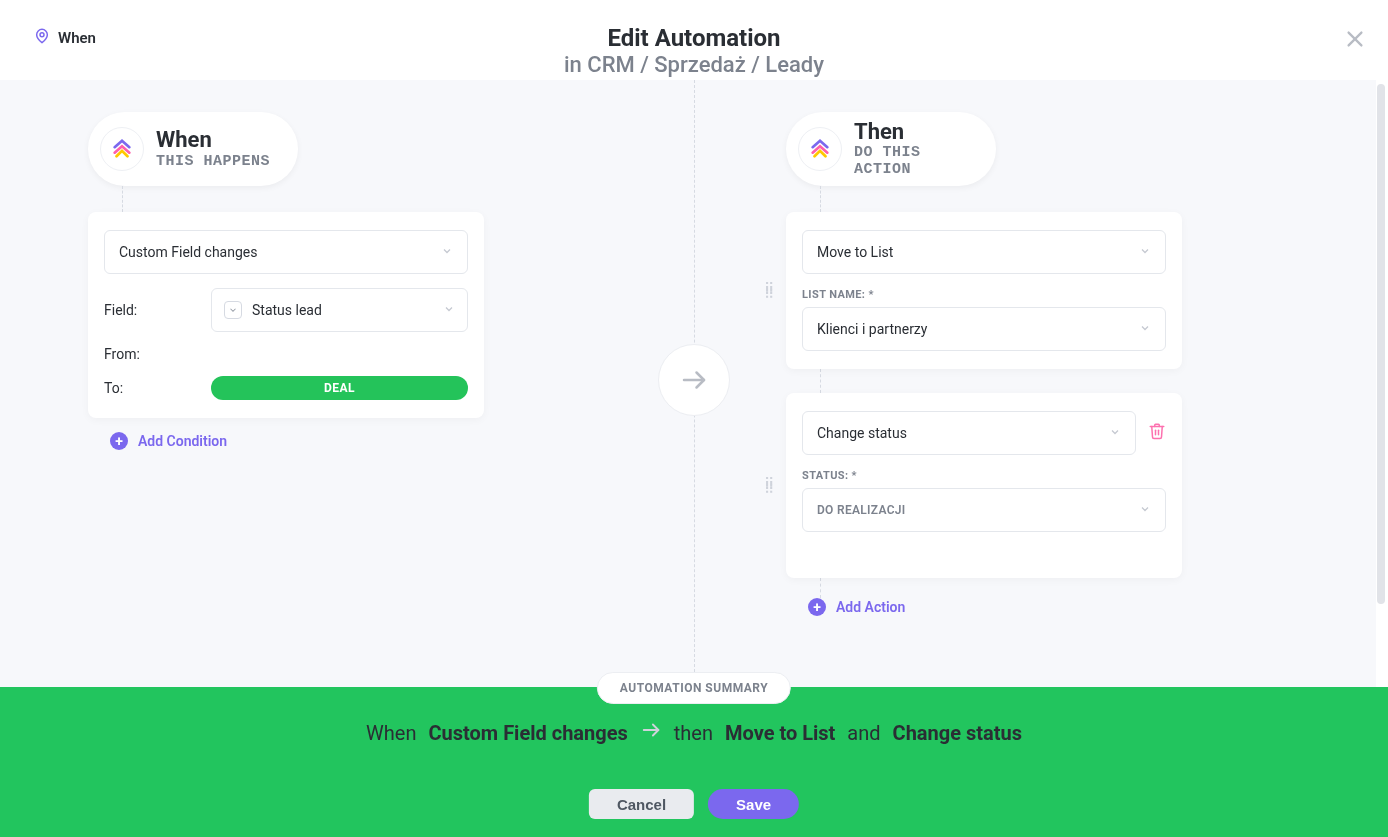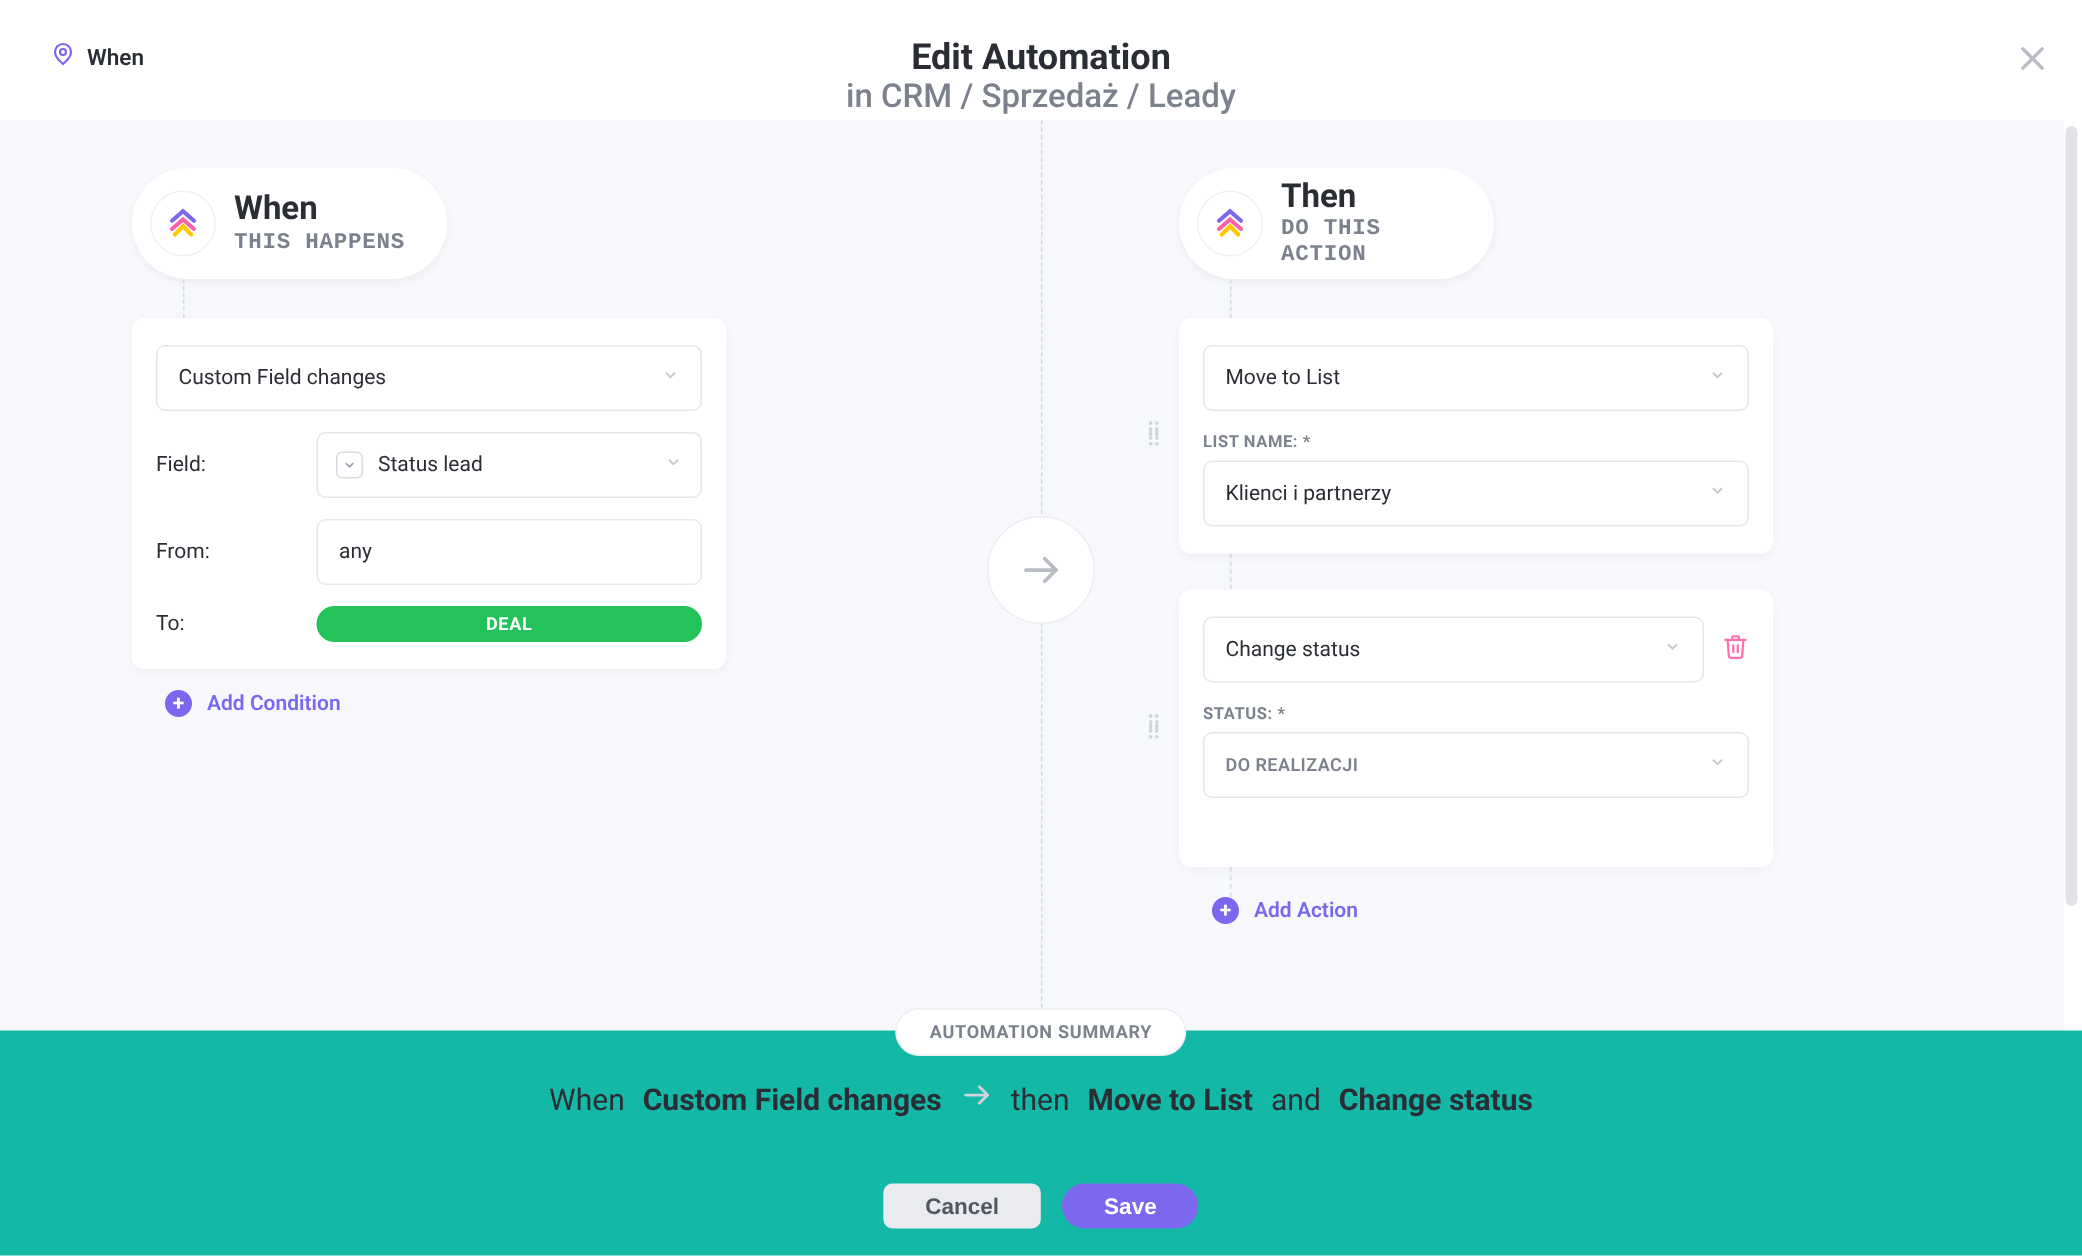--- a/index.html
+++ b/index.html
@@ -294,21 +294,21 @@
   .trash {
     color: #fd71af;
     cursor: pointer;
   }
 
   
   .footer {
     position: absolute;
     left: 0; right: 0; bottom: 0;
     height: 150px;
-    background: #14b8a6;
+    background: #22c55e;
     border-top: 0;
   }
   .summary-pill {
     position: absolute;
     left: 50%;
     top: -15px;
     transform: translateX(-50%);
     background: #fff;
     border: 1px solid #eceef2;
     border-radius: 20px;
@@ -431,25 +431,20 @@
               <svg width="12" height="12" viewBox="0 0 24 24" fill="none" stroke="currentColor" stroke-width="2.5">
                   <polyline points="6 9 12 15 18 9"></polyline>
                 </svg>
             </span>
           </div>
         </div>
       </div>
 
       <div class="row">
         <div class="label">From:</div>
-        <div class="control">
-          <div class="input-text">
-            <span>any</span>
-          </div>
-        </div>
       </div>
 
       <div class="row">
         <div class="label">To:</div>
         <div class="control">
           <div class="deal-pill">
             <span>DEAL</span>
           </div>
         </div>
       </div>

